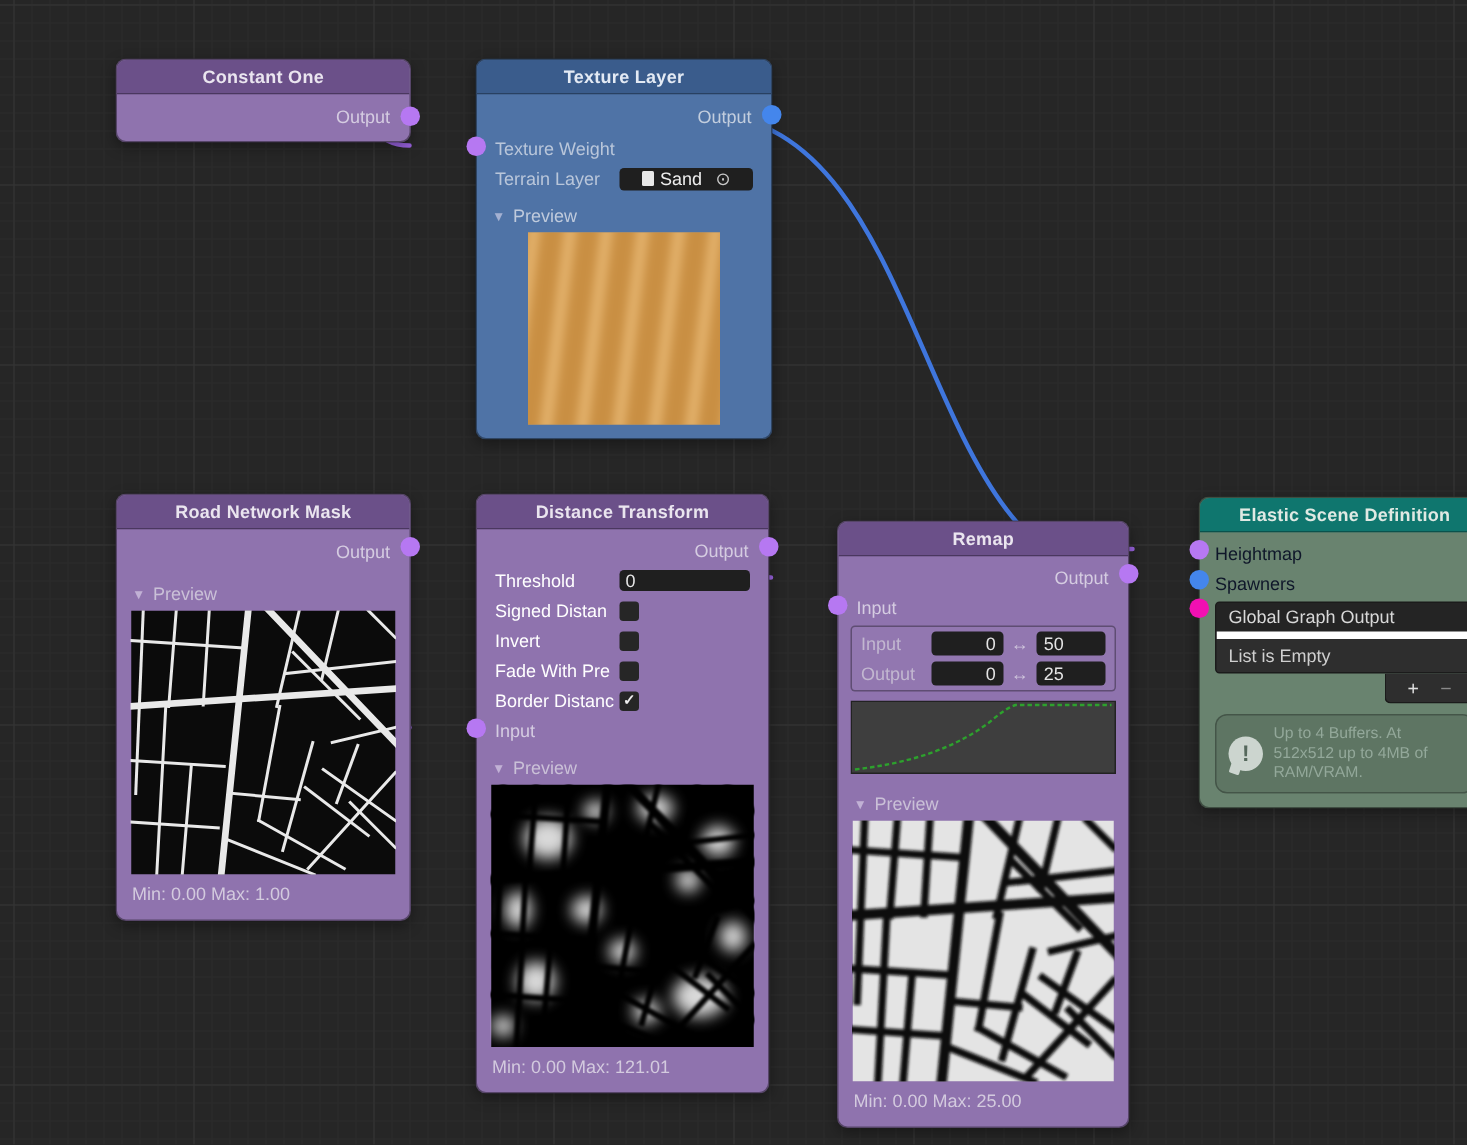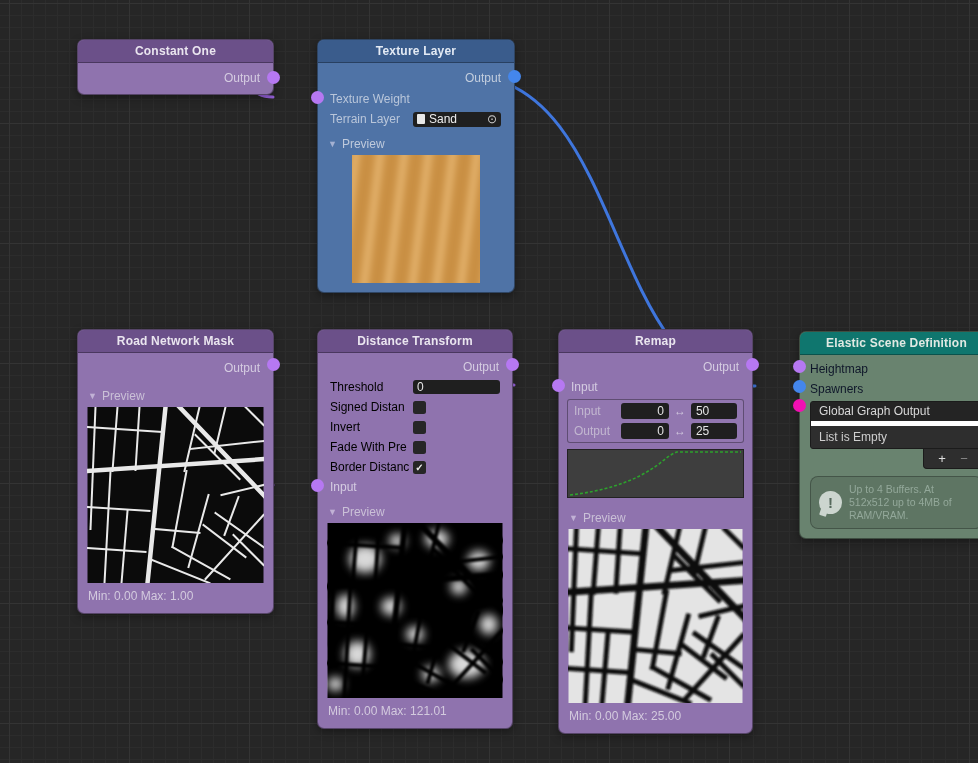--- a/index.html
+++ b/index.html
@@ -32,31 +32,31 @@
   .node.purple .node-header{background:#6b5089;}
   .node.blue{background:#4f73a6;}
   .node.blue .node-header{background:#3a5c8c;color:#e3eaf4;}
   .node.green{background:#69836f;}
   .node.green .node-header{background:#0f766e;color:#e0e9e3;}
   .node-body{padding-bottom:9px;}
   .row{display:flex;align-items:center;height:20px;padding:0 12px;}
   .out-row{justify-content:flex-end;padding-right:13px;margin-top:4px;height:22px;}
   .port-label{color:#d5cce1;}
   .blue .port-label{color:#c3cede;}
-  .lbl{color:#000000;flex:0 0 83px;white-space:nowrap;overflow:hidden;}
+  .lbl{color:#ffffff;flex:0 0 83px;white-space:nowrap;overflow:hidden;}
   .blue .lbl{color:#b9c6da;flex:0 0 83px;}
   .port{position:absolute;width:13px;height:13px;border-radius:50%;z-index:3;}
   .port.right{right:-7px;} .port.left{left:-7px;}
   .port.violet{background:#b678f2;} .port.pblue{background:#4486ec;} .port.magenta{background:#f110b2;}
   .fold-row{display:flex;align-items:center;gap:5px;height:18px;padding:0 10px;margin-top:6px;color:#cac0d7;}
   .blue .fold-row{color:#bfcadc;}
   .fold-icon{font-size:9px;color:rgba(235,228,245,0.55);}
   .tfield{background:#1f1f1f;border-radius:3px;height:14px;line-height:14px;width:82px;padding:0 4px;color:#e6e6e6;}
   .cb{width:13px;height:13px;background:#262626;border-radius:2.5px;display:flex;align-items:center;justify-content:center;color:#efefef;font-size:10px;font-weight:bold;flex:none;}
-  .obj-field{background:#1f1f1f;border-radius:3px;height:15px;display:flex;align-items:center;padding:0 4px;gap:4px;width:80px;color:#eee;}
+  .obj-field{background:#1f1f1f;border-radius:3px;height:15px;display:flex;align-items:center;padding:0 15px;gap:4px;width:80px;color:#eee;}
   .asset-icon{width:8px;height:10px;background:#e8e8e8;border-radius:1px;flex:none;}
   .obj-picker{margin-left:auto;color:#c9c9c9;font-size:12px;line-height:15px;}
   .preview-svg{display:block;margin:2px auto 0;}
   .minmax{padding:0 10px;margin-top:5px;color:#d3cade;height:16px;line-height:16px;}
   .sand{width:128px;height:128px;margin:2px auto 0;background:#d8a258;position:relative;overflow:hidden;}
   .sand .ripples{position:absolute;inset:-8px;
     background:
       repeating-linear-gradient(97deg,#c98f43 0 7px,#e2b06a 10px 15px,#c98f43 19px 24px),
       repeating-linear-gradient(80deg,rgba(255,240,210,0.25) 0 2px,rgba(0,0,0,0) 5px 16px);
     filter:blur(3px);}
@@ -249,21 +249,21 @@
           <use href="#roads-major" stroke="#000" stroke-width="6"></use>
           <use href="#roads-minor" stroke="#000" stroke-width="4"></use>
         </g>
       </svg>
       <div class="minmax">Min: 0.00 Max: 121.01</div>
     </div>
     <span class="port right violet" style="top:28px"></span>
     <span class="port left violet" style="top:149px"></span>
   </div>
 
-  <div class="node purple" style="left:514px;top:329px;width:193px">
+  <div class="node purple" style="left:514px;top:347px;width:193px">
     <div class="node-header">Remap</div>
     <div class="node-body">
       <div class="row out-row" style="height:20px">
           <span class="port-label">Output</span>
         </div>
       <div class="row">
           <span class="port-label">Input</span>
         </div>
       <div class="range-box">
         <div class="range-row">

